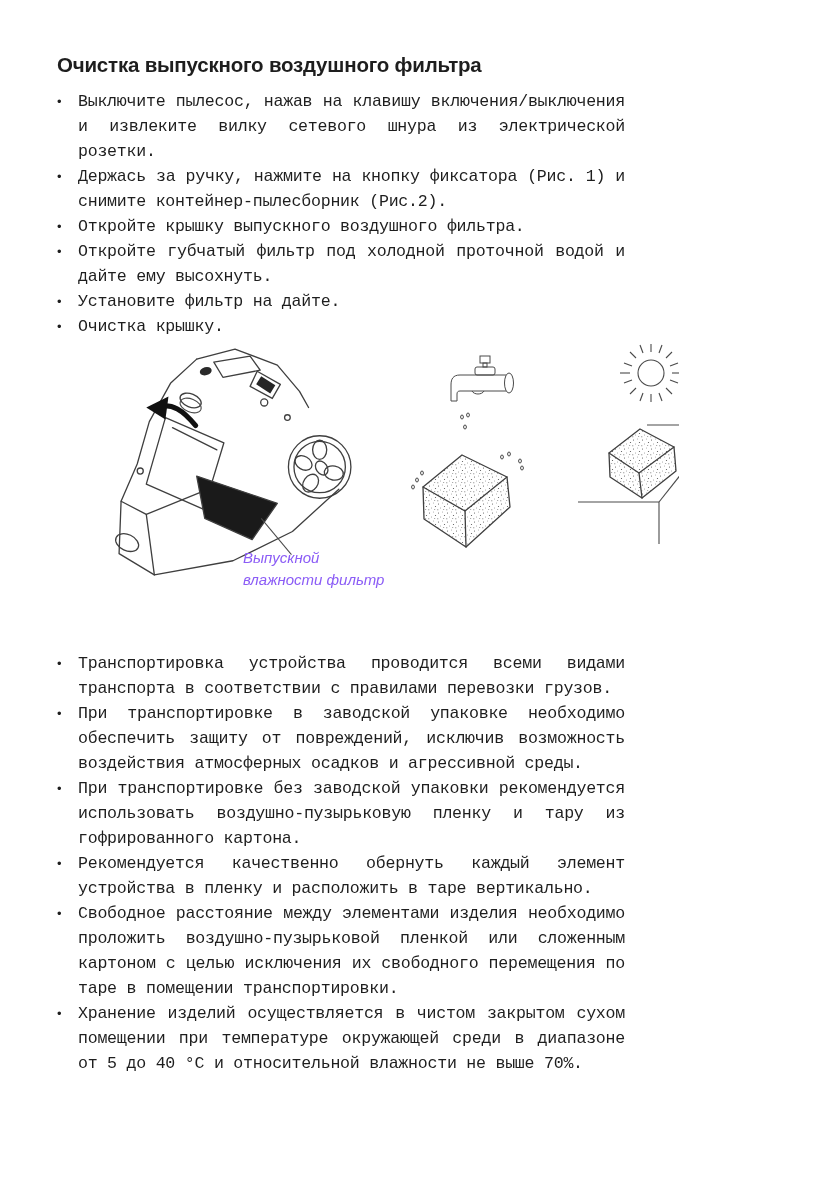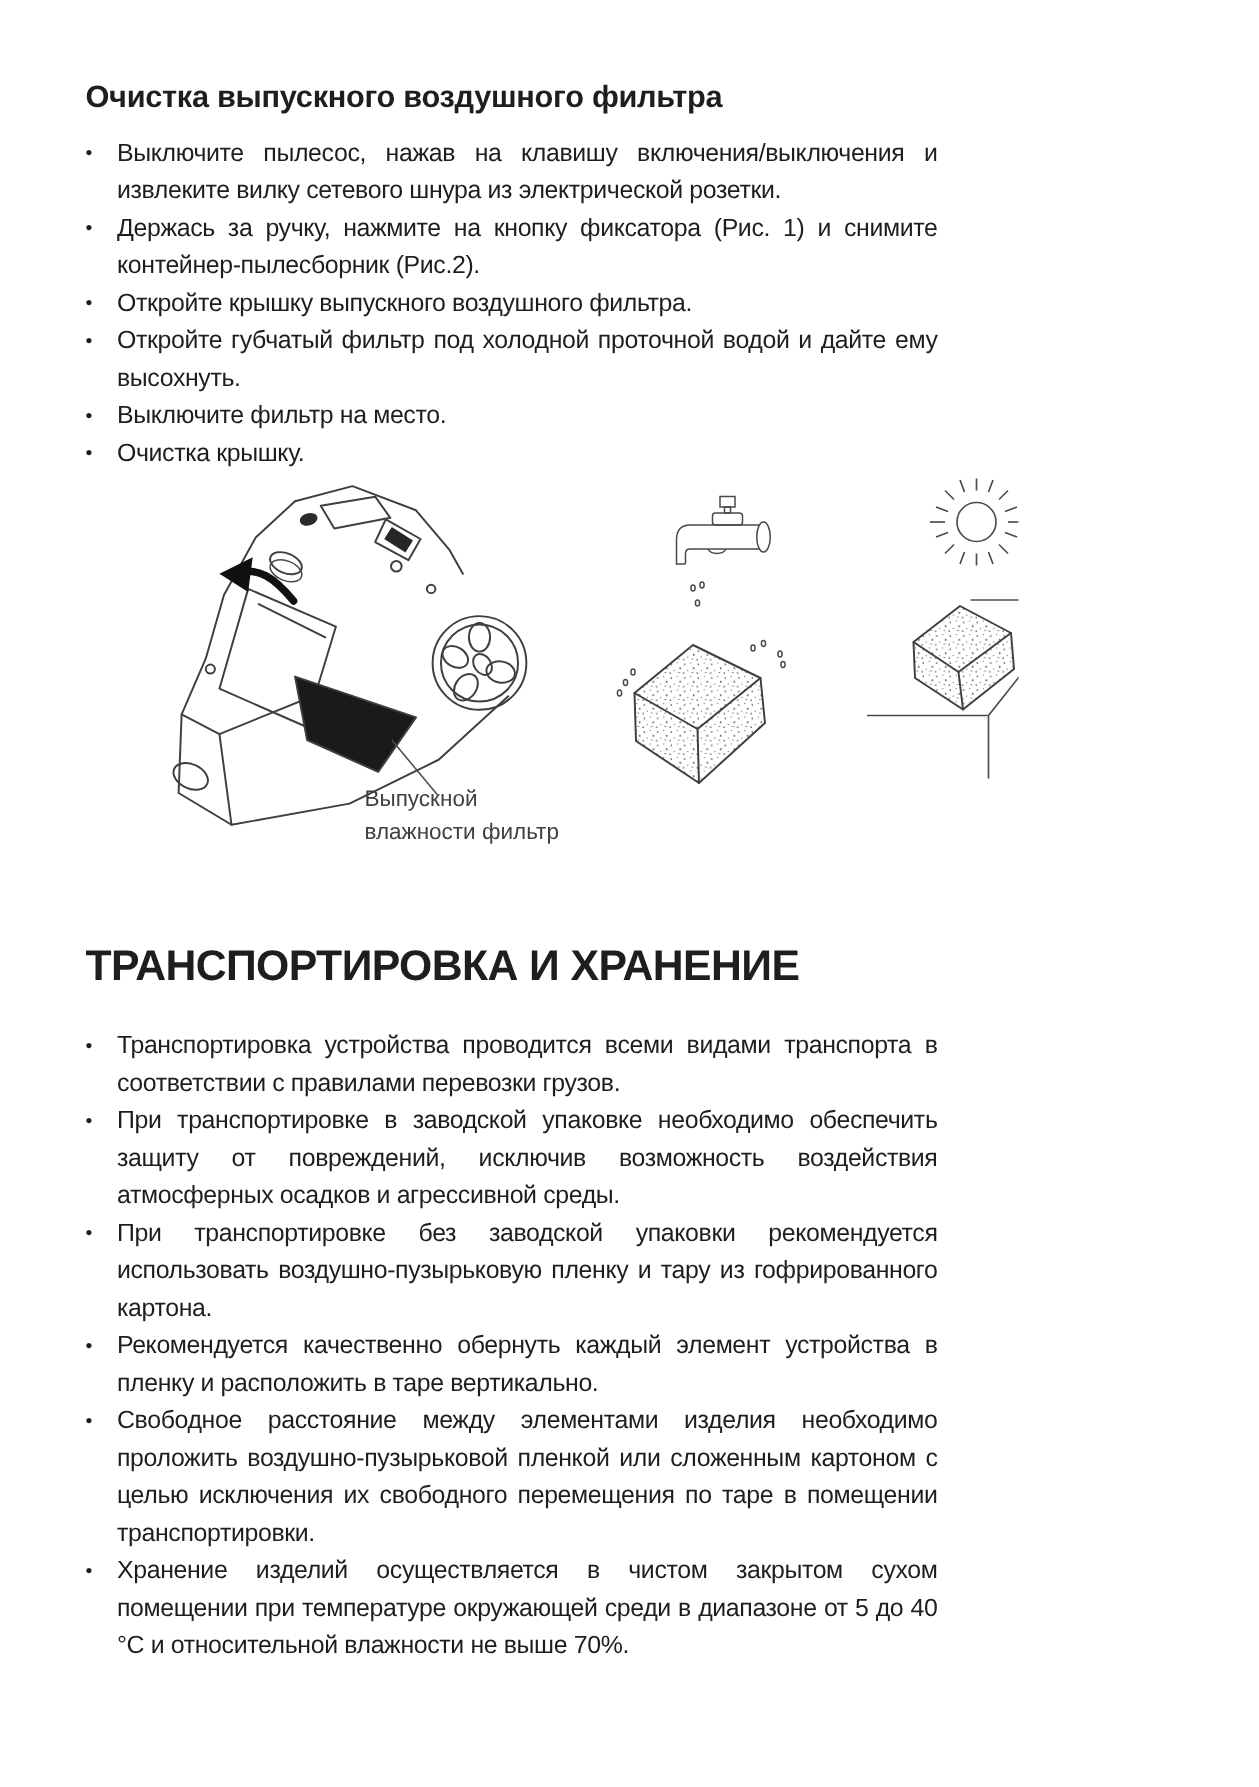--- a/index.html
+++ b/index.html
@@ -31,30 +31,31 @@
   }
   .bullet {
     flex:0 0 21px; width:21px;
     font-size:13px; line-height:25px;
     text-align:left;
   }
   .li-text {
     flex:1;
     text-align:justify;
     text-align-last:left;
+    font-family:Liberation Mono, monospace;
   }
   .figures { position:relative; height:312px; }
   .figures svg { position:absolute; display:block; }
   .fig-vacuum { left:53px;  top:6px;  }
   .fig-rinse  { left:353px; top:10px; }
   .fig-dry    { left:521px; top:0;    }
   .fig-caption {
     position:absolute; left:186px; top:208px;
-    font-size:15px; line-height:21.5px;
-    color:#404040;
+    font-style:italic; font-size:15px; line-height:21.5px;
+    color:#8b5cf6;
   }
   .ln { stroke:#3f3f3f; stroke-width:1.3; fill:none; stroke-linejoin:round; stroke-linecap:round; }
   .thin { stroke:#4a4a4a; stroke-width:1; fill:none; }
 </style>
 </head>
 <body>
 
 <div class="page">
 
   <h1 class="s1">Очистка выпускного воздушного фильтра</h1>
@@ -71,21 +72,21 @@
     <li>
       <span class="bullet">•</span>
       <span class="li-text">Откройте крышку выпускного воздушного фильтра.</span>
     </li>
     <li>
       <span class="bullet">•</span>
       <span class="li-text">Откройте губчатый фильтр под холодной проточной водой и дайте ему высохнуть.</span>
     </li>
     <li>
       <span class="bullet">•</span>
-      <span class="li-text">Выключите фильтр на место.</span>
+      <span class="li-text">Установите фильтр на дайте.</span>
     </li>
     <li>
       <span class="bullet">•</span>
       <span class="li-text">Очистка крышку.</span>
     </li>
   </ul>
 
   <div class="figures">
 
     <svg class="fig-vacuum" width="252" height="247" viewBox="0 0 250 245" xmlns="http://www.w3.org/2000/svg">
@@ -215,21 +216,20 @@
       <g>
         <polygon points="62,90 96,108 98,132 64,159 32,138 31,114" fill="#ffffff"></polygon>
         <polygon points="62,90 96,108 98,132 64,159 32,138 31,114" fill="url(#sp2)"></polygon>
         <polygon class="ln" points="62,90 96,108 98,132 64,159 32,138 31,114"></polygon>
         <path class="ln" d="M31,114 L61,134 L96,108"></path>
         <path class="ln" d="M61,134 L64,159"></path>
       </g>
     </svg>
   </div>
 
-  <h2 class="s2">ТРАНСПОРТИРОВКА И ХРАНЕНИЕ</h2>
 
   <ul class="blist">
     <li>
       <span class="bullet">•</span>
       <span class="li-text">Транспортировка устройства проводится всеми видами транспорта в соответствии с правилами перевозки грузов.</span>
     </li>
     <li>
       <span class="bullet">•</span>
       <span class="li-text">При транспортировке в заводской упаковке необходимо обеспечить защиту от повреждений, исключив возможность воздействия атмосферных осадков и агрессивной среды.</span>
     </li>

